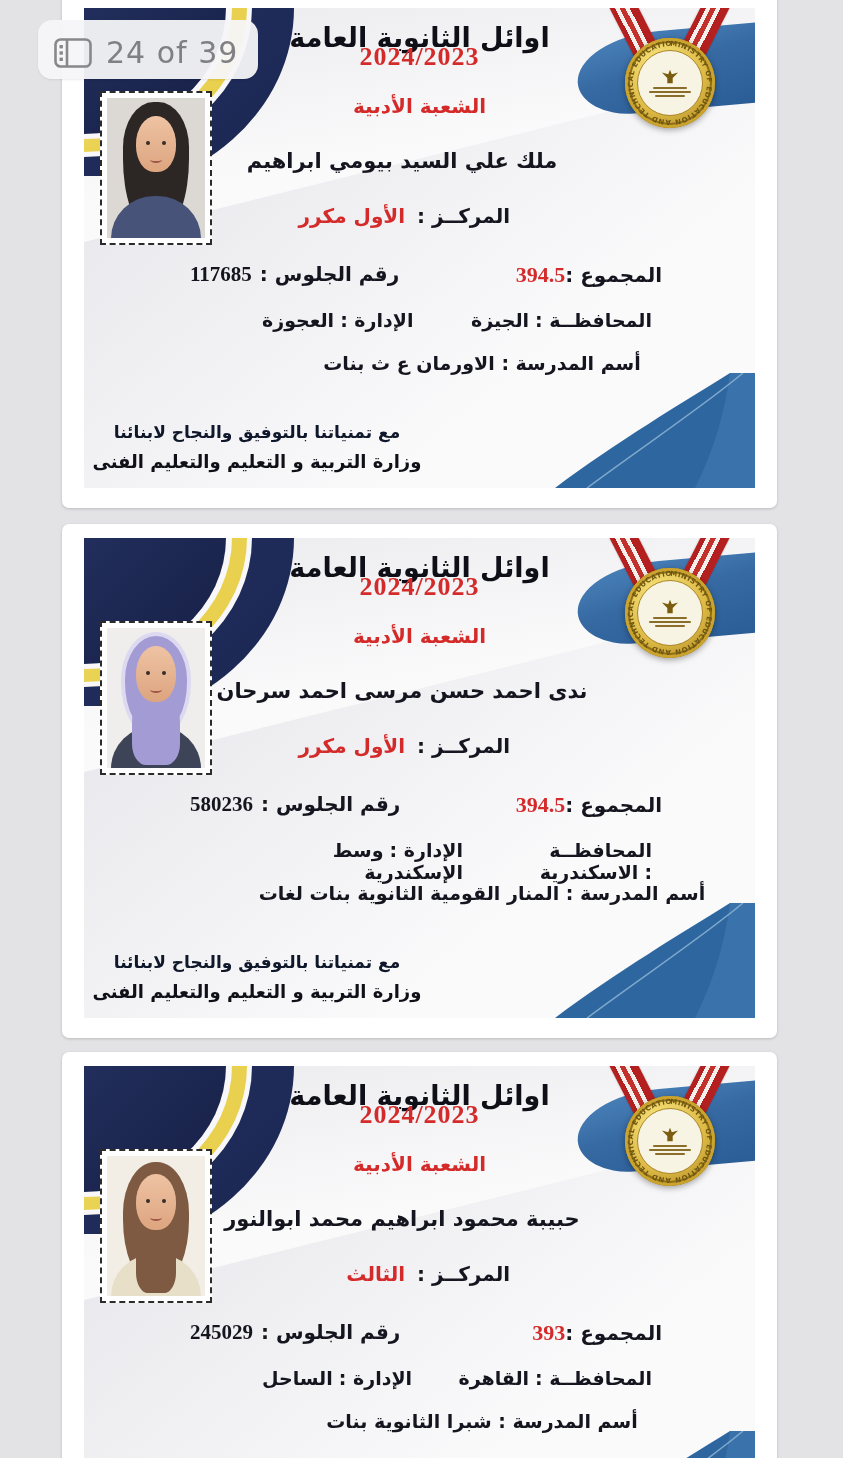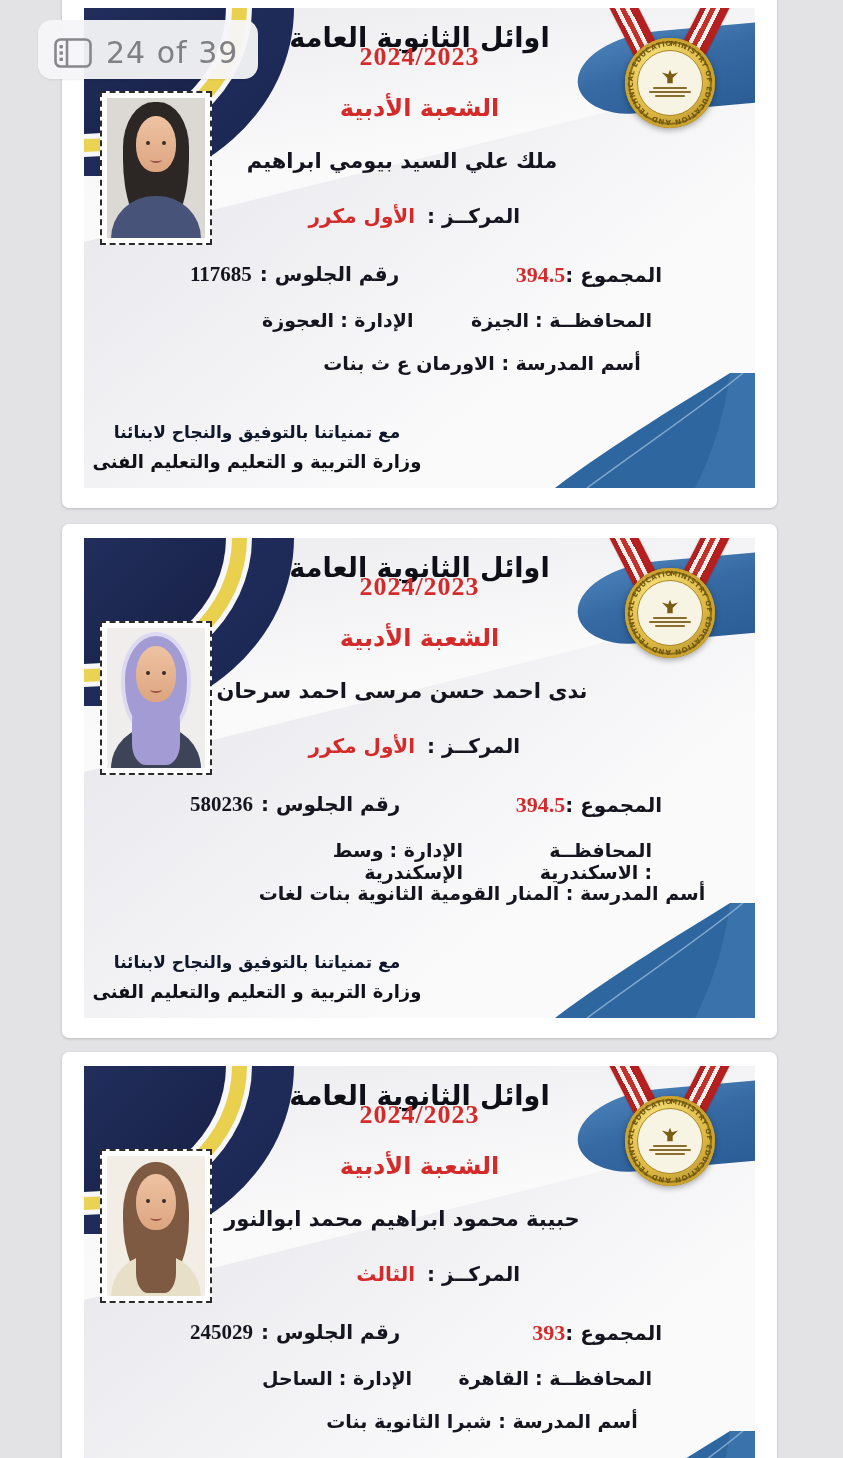--- a/index.html
+++ b/index.html
@@ -106,23 +106,23 @@
     border-radius:48% 48% 40% 40%/42% 42% 52% 52%; }
   .av2 .drape { left:30%; top:50%; width:40%; height:48%; background:#7d5a41;
     border-radius:40% 40% 30% 30%; z-index:3; }
   .av2 .torso { background:#e8dfc9; }
 
   
   .t { position:absolute; z-index:5; font-weight:bold; color:#15151f; }
   .title { top:28px; left:0; right:0; text-align:center; font-size:27px; color:#0f0f18; }
   .year { top:48px; left:0; right:0; text-align:center; font-size:26px; color:#d42a2a;
     font-family:"Liberation Serif", serif; letter-spacing:1px; }
-  .section { top:100px; left:0; right:0; text-align:center; font-size:24px; color:#d42a2a; }
+  .section { top:100px; left:0; right:0; text-align:center; font-size:20px; color:#d42a2a; }
   .name { top:155px; left:60px; width:560px; text-align:center; font-size:21px; direction:rtl; }
-  .rank { top:210px; right:257px; direction:rtl; font-size:20px; }
+  .rank { top:210px; right:267px; direction:rtl; font-size:20px; }
   .rank .val { color:#d42a2a; margin-right:12px; }
   .pair-row { direction:rtl; display:flex; justify-content:space-between; left:0; right:0; }
   .row-total { top:268px; padding-right:115px; padding-left:128px; font-size:20px; }
   .row-gov { top:315px; padding-right:125px; padding-left:200px; font-size:19px; }
   .num { font-family:"Liberation Serif", serif; font-size:21px;text-align:center; }
   .total-val { color:#d42a2a; font-size:22px; }
   .seat-val { margin-right:8px; }
   .field .val { margin-right:6px; }
   .school { top:358px; left:180px; right:55px; text-align:center; direction:rtl; font-size:19px; }
   .wishes { top:428px; left:30px; width:330px; text-align:center; color:#0f172a; font-size:17px; }

